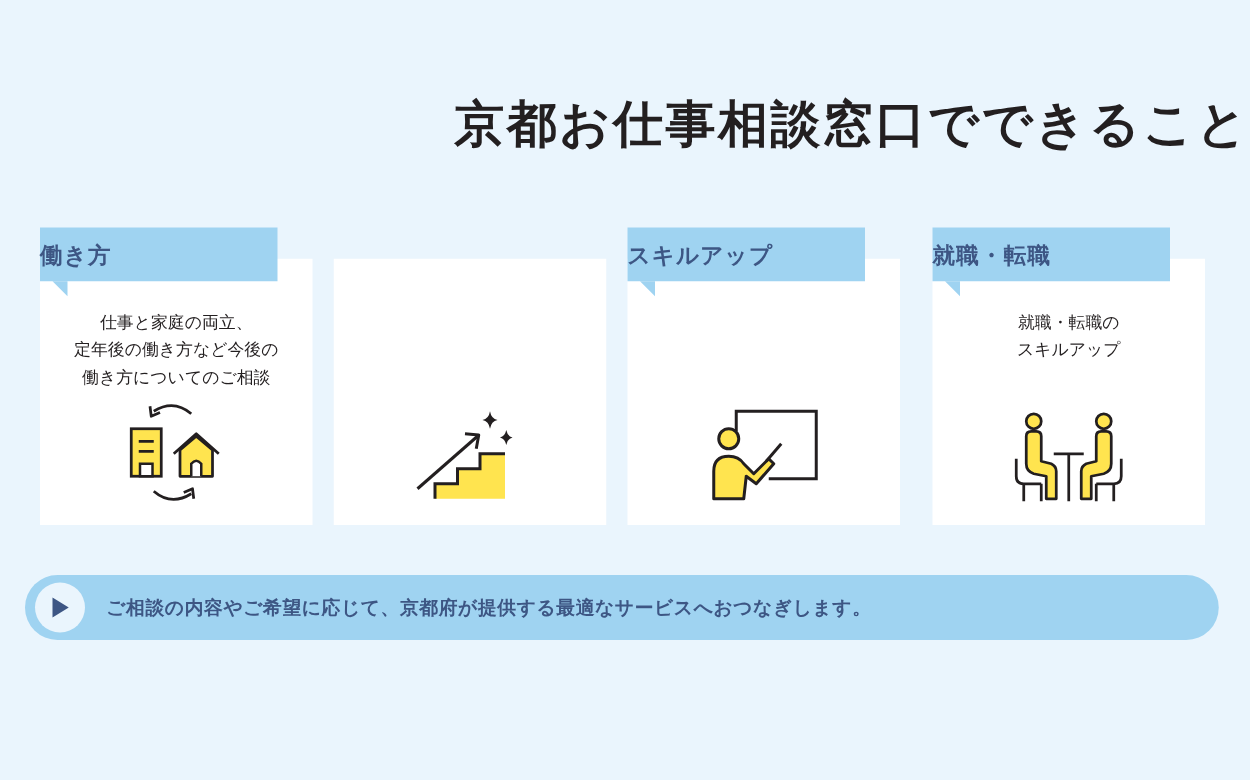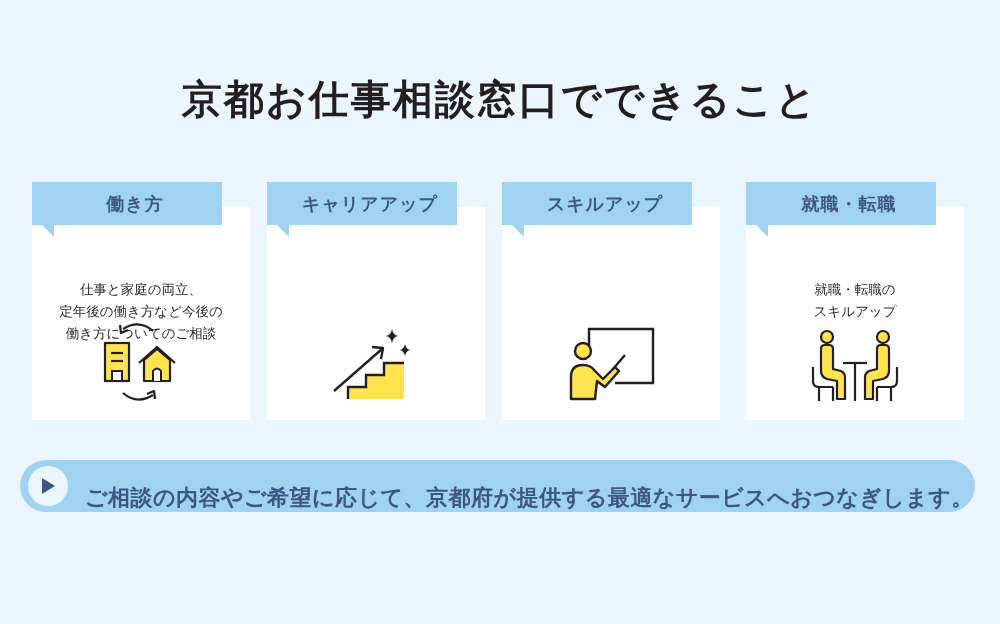--- a/index.html
+++ b/index.html
@@ -5,67 +5,64 @@
   * { box-sizing: border-box; margin: 0; padding: 0; }
   html, body { width: 1000px; height: 624px; overflow: hidden; }
   body {
     background: #eaf5fd;
     font-family: "DejaVu Sans", "Liberation Sans", sans-serif;
     position: relative;
     color: #222;
   }
   .title {
     position: absolute; left: 0; top: 72px; width: 1000px;
-    text-align: center;
+    text-align: right;
     font-size: 40px; font-weight: bold; letter-spacing: 2px;
     color: #231f20;
   }
   .card {
     position: absolute; top: 207px; width: 218px; height: 213px;
     background: #ffffff;
   }
   .tab {
     position: absolute; left: 0; top: -25px; width: 190px; height: 43px;
     background: #9fd3f1;
-    display: flex; align-items: center; justify-content: center;
+    display: flex; align-items: center; 
     font-size: 18px; font-weight: bold; color: #3d5684;
     letter-spacing: 1px;
-    padding-left: 16px;
   }
   .tab-notch {
     position: absolute; left: 20px; top: 18px;
     width: 0; height: 0;
     border-left: 10px solid #9fd3f1;
     border-bottom: 10px solid transparent;
     border-right: 0;
   }
   .card-body {
     position: absolute; left: 0; top: 40px; width: 218px;
     text-align: center; font-size: 13.5px; line-height: 22px; color: #231f20;
     white-space: pre-line;
-    margin-top: 31px;
   }
   .icon {
     position: absolute; left: 59px; top: 110px; width: 100px; height: 90px;
   }
   .banner {
     position: absolute; left: 20px; top: 460px; width: 955px; height: 52px;
     background: #9fd3f1; border-radius: 26px;
     display: flex; align-items: center;
   }
   .play-circle {
     position: absolute; left: 8px; top: 6px; width: 40px; height: 40px;
     border-radius: 50%; background: #eaf5fd;
     display: flex; align-items: center; justify-content: center;
   }
   .banner-text {
     position: absolute; left: 65px; top: 0; height: 52px; line-height: 52px;
-    font-size: 22px; font-weight: bold; color: #3d5684; letter-spacing: 0.5px;
+    font-size: 15px; font-weight: bold; color: #3d5684; letter-spacing: 0.5px;
     white-space: nowrap;
-    margin-top: 12px;
   }
 </style>
 </head>
 <body>
 
 <div class="title">京都お仕事相談窓口でできること</div>
 
 <div class="card" style="left:32px;">
   <div class="tab">
     <span>働き方</span>
@@ -87,24 +84,20 @@
     <path d="M48 46 L66 30 L84 46" fill="none" stroke="#231f20" stroke-width="2.2" stroke-linejoin="round"></path>
     <path d="M53 43 L66 32 L79 43 L79 64 L53 64 Z" fill="#ffe44f" stroke="#231f20" stroke-width="2.2" stroke-linejoin="round"></path>
     <path d="M62 64 L62 54 Q66 49 70 54 L70 64" fill="#fff" stroke="#231f20" stroke-width="2"></path>
 
     <path d="M32 76 Q46 88 62 78" fill="none" stroke="#231f20" stroke-width="2.2"></path>
     <path d="M64 82 L63 74 L56 77" fill="none" stroke="#231f20" stroke-width="2.2" stroke-linejoin="round"></path>
   </svg>
 </div>
 
 <div class="card" style="left:267px;">
-  <div class="tab">
-    <span>キャリアアップ</span>
-    <div class="tab-notch" style="top:43px;left:10px;border-left:0;border-right:0;border-top:12px solid #9fd3f1;border-left:12px solid transparent;"></div>
-  </div>
   <svg class="icon" viewBox="0 0 100 90">
     <path d="M22 82 L22 70 L40 70 L40 58 L58 58 L58 46 L78 46 L78 82 Z" fill="#ffe44f"></path>
     <path d="M22 82 L22 70 L40 70 L40 58 L58 58 L58 46 L78 46" fill="none" stroke="#231f20" stroke-width="2.4" stroke-linejoin="miter"></path>
     <line x1="8" y1="74" x2="56" y2="32" stroke="#231f20" stroke-width="2.4"></line>
     <path d="M46 30 L57 31 L55 42" fill="none" stroke="#231f20" stroke-width="2.4" stroke-linejoin="round"></path>
     <path d="M66 12 Q67 18 72 19 Q67 20 66 26 Q65 20 60 19 Q65 18 66 12 Z" fill="#231f20"></path>
     <path d="M79 27 Q80 32 84 33 Q80 34 79 39 Q78 34 74 33 Q78 32 79 27 Z" fill="#231f20"></path>
   </svg>
 </div>
 

